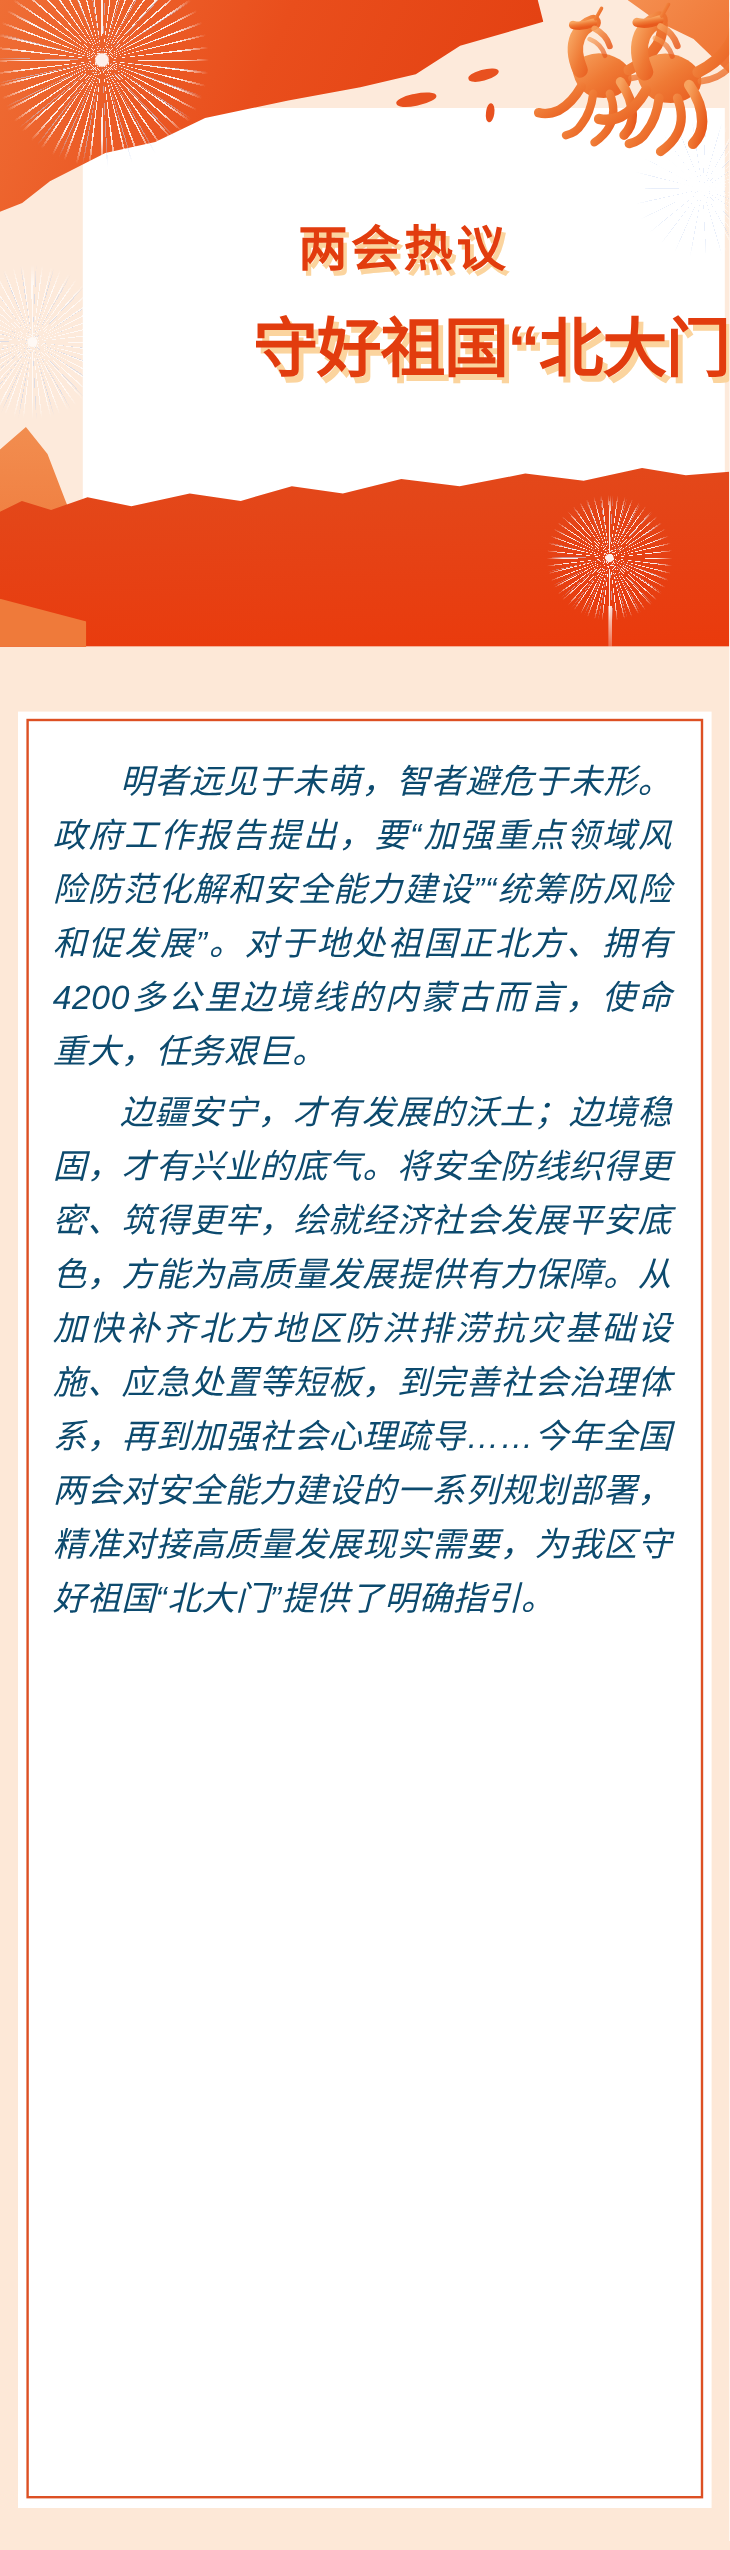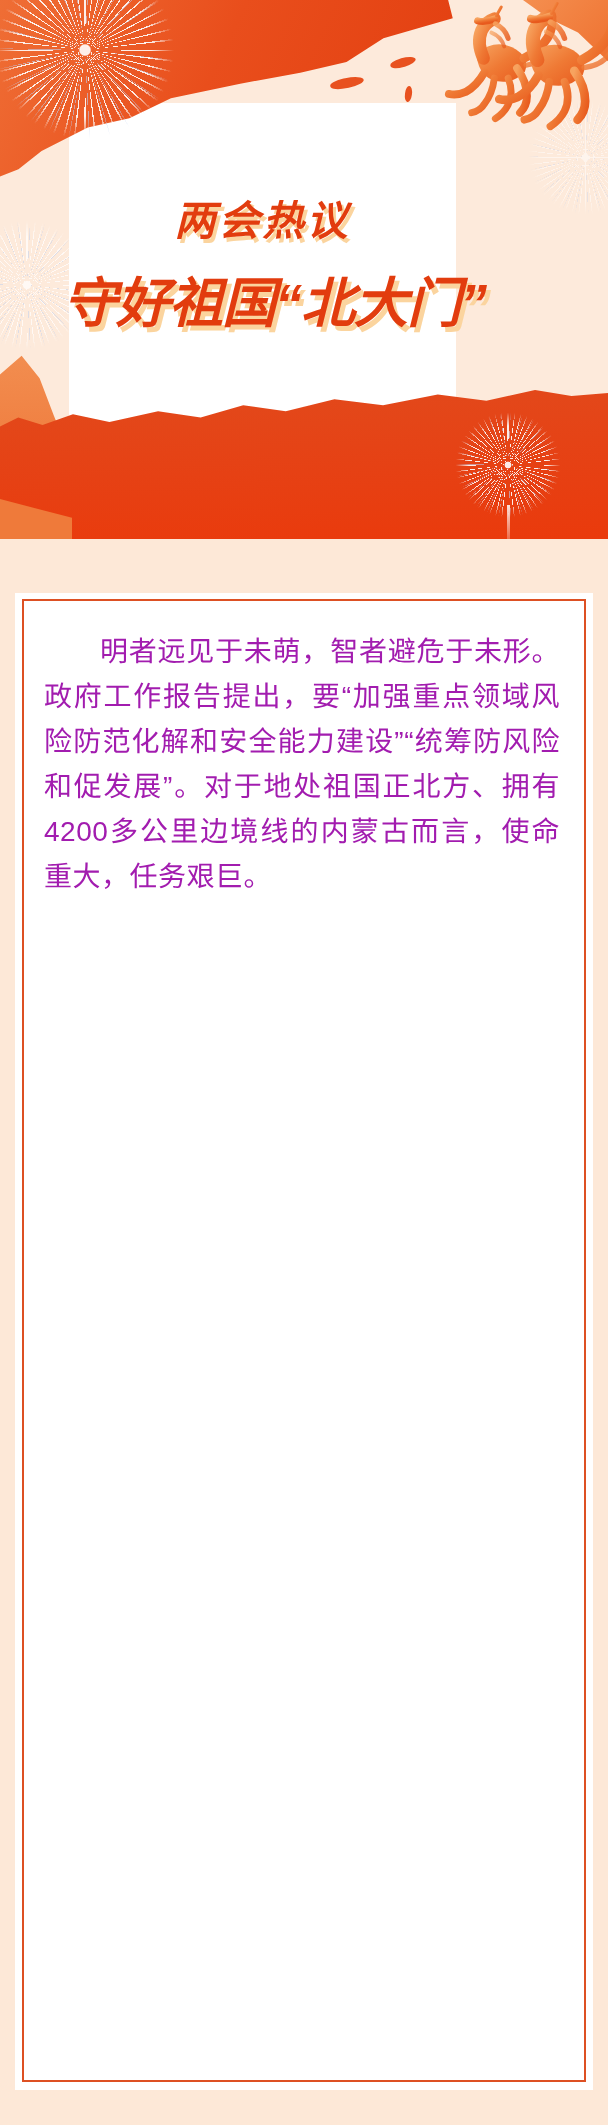--- a/index.html
+++ b/index.html
@@ -12,22 +12,22 @@
   }
 
   
   .hero{
     position:relative; width:608px; height:539px;
     background:#fdeadb; overflow:hidden;
   }
 
   
   .title-box{
-    position:absolute; left:69px; top:103px; width:387px; height:357px;
-    background:#ffffff; z-index:3;font-style:italic;
+    position:absolute; left:69px; top:90px; width:535px; height:357px;
+    background:#ffffff; z-index:3;
   }
   .kicker{
     position:absolute; left:0; right:0; top:84px;
     text-align:center; font-size:41px; font-weight:900; letter-spacing:3px;
     color:#e23c0e; text-shadow:3px 4px 0 #fbd49e;
   }
   .main-title{
     position:absolute; left:-30px; right:-30px; top:156px;
     text-align:right; font-size:54px; font-weight:900; letter-spacing:-1px;
     color:#e23c0e; text-shadow:4px 5px 0 #fbd49e; white-space:nowrap;
@@ -94,22 +94,23 @@
   .article-section{ padding:54px 15px 0; }
   .card{
     width:578px; height:1497px; background:#ffffff; padding:6px 7px;
   }
   .card-inner{
     width:100%; height:1483px; border:2px solid #dd5023;
     padding:28px 24px 0 20px; overflow:hidden;
   }
   .card-inner p{
     font-size:28px; line-height:45px; letter-spacing:.5px;
-    color:#a21caf; text-align:justify; text-indent:2em;
+    color:#0c4a6e; text-align:justify; text-indent:2em;
     margin:0 0 6px;
+    font-style:italic;
   }
 </style>
 </head>
 <body>
 
 <div class="page">
 
   <header class="hero">
 
     <div class="title-box">
@@ -157,17 +158,18 @@
     <div class="band-corner"></div>
     <div class="fw fw-band"></div>
     <div class="fw-stem"></div>
 
   </header>
 
   <main class="article-section">
     <article class="card">
       <div class="card-inner">
         <p>明者远见于未萌，智者避危于未形。政府工作报告提出，要“加强重点领域风险防范化解和安全能力建设”“统筹防风险和促发展”。对于地处祖国正北方、拥有4200多公里边境线的内蒙古而言，使命重大，任务艰巨。</p>
+        <p>边疆安宁，才有发展的沃土；边境稳固，才有兴业的底气。将安全防线织得更密、筑得更牢，绘就经济社会发展平安底色，方能为高质量发展提供有力保障。从加快补齐北方地区防洪排涝抗灾基础设施、应急处置等短板，到完善社会治理体系，再到加强社会心理疏导……今年全国两会对安全能力建设的一系列规划部署，精准对接高质量发展现实需要，为我区守好祖国“北大门”提供了明确指引。</p>
       </div>
     </article>
   </main>
 
 </div>
 
 </body></html>

